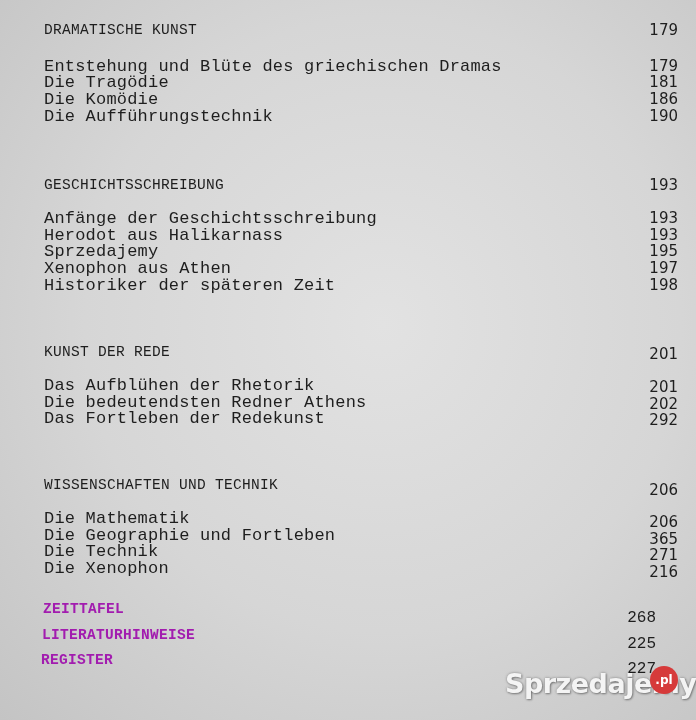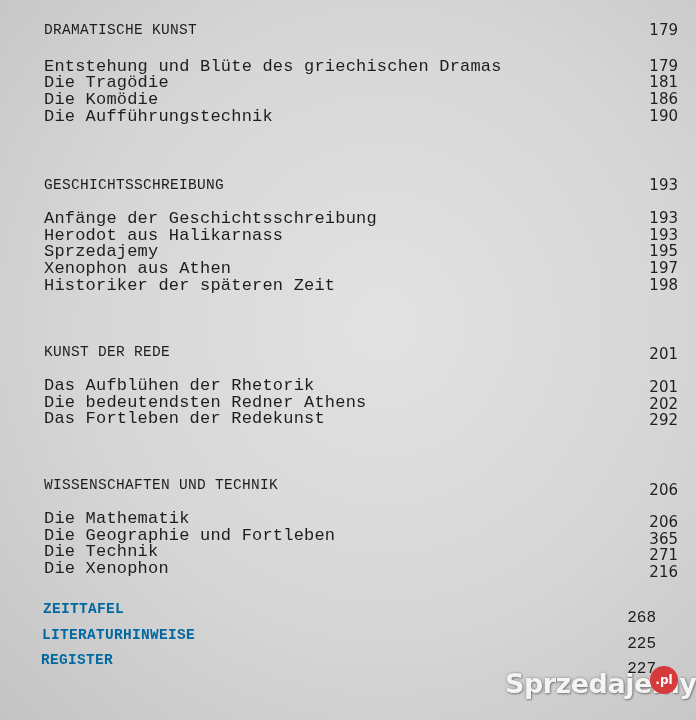--- a/index.html
+++ b/index.html
@@ -9,21 +9,21 @@
       font-family: "Liberation Mono", "DejaVu Sans Mono", monospace;
       color: #1e1e1e;
     }
     .page { position: absolute; inset: 0; }
     .line {
       position: absolute; left: 44px; right: 0;
       font-size: 17px; line-height: 17px; white-space: pre;
       letter-spacing: 0.2px;
     }
     .heading { font-size: 14.5px; letter-spacing: 0.3px; font-family: Liberation Mono, monospace; }
-    .bold { font-weight: bold; color: #0369a1; }
+    .bold { font-weight: bold; color: #a21caf; }
     .num {
       position: absolute; right: 18px; width: 60px; text-align: right;
       font-family: "DejaVu Sans", sans-serif; font-size: 15px; line-height: 17px;
       color: #1e1e1e;
     }
     .num.typed { font-family: "Liberation Mono", monospace; font-size: 16px; }
     .watermark {
       position: absolute; left: 505px; top: 668px;
       font-family: "DejaVu Sans", sans-serif; font-weight: bold; font-size: 27px;
       color: #f4f4f4; letter-spacing: -0.5px;

